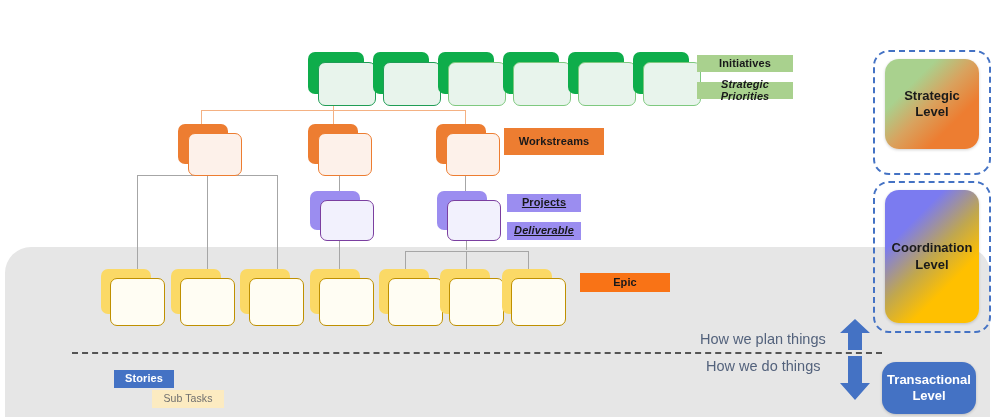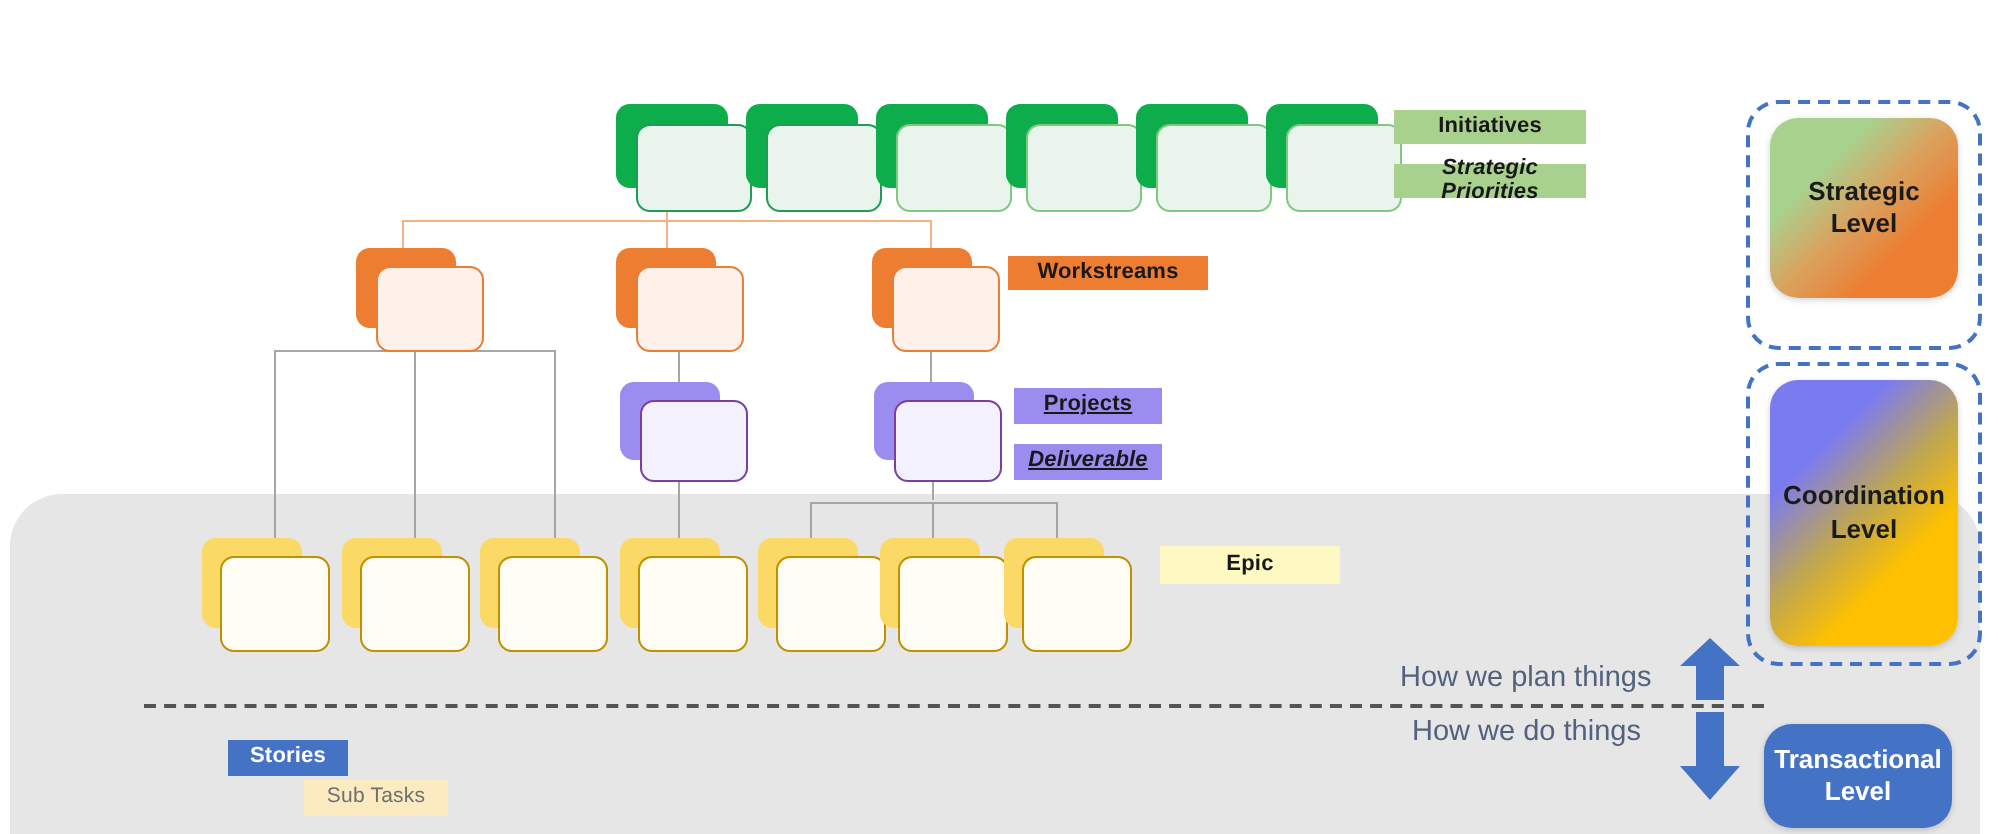--- a/index.html
+++ b/index.html
@@ -45,21 +45,21 @@
   
   .chip{
     position:absolute;display:flex;align-items:center;justify-content:center;
     font-size:11px;font-weight:bold;color:#18181a;text-align:center;
     line-height:1.05;letter-spacing:.1px;
   }
   .chip.sub{font-weight:bold;font-style:italic;}
   .chip.green{background:#a9d18e;}
   .chip.orange{background:#ed7d31;}
   .chip.purple{background:#9b8df0;text-decoration:underline;}
-  .chip.yellow{background:#fef9c3;}
+  .chip.yellow{background:#f97316;}
   .chip.blue{background:#4472c4;color:#ffffff;}
   .chip.cream{background:#fcebc1;color:#6f6f6f;font-weight:normal;}
 
   
   .hline{position:absolute;height:0;border-top:1.4px solid #a6a6a6;}
   .vline{position:absolute;width:0;border-left:1.4px solid #a6a6a6;}
   .hline.o{border-top:1.6px solid #f4b183;}
   .vline.o{border-left:1.6px solid #f4b183;}
 
   
@@ -169,21 +169,21 @@
   </div>
   <div class="card orange" style="left:308px;top:82px;width:62px;height:50px;">
     <div class="back" style="width:50px;height:40px;"></div>
     <div class="front" style="left:10px;top:9px;width:52px;height:41px;"></div>
   </div>
   <div class="card orange" style="left:436px;top:82px;width:62px;height:50px;">
     <div class="back" style="width:50px;height:40px;"></div>
     <div class="front" style="left:10px;top:9px;width:52px;height:41px;"></div>
   </div>
 
-  <div class="chip orange" style="left:504px;top:86px;width:100px;height:17px;">
+  <div class="chip orange" style="left:504px;top:86px;width:100px;height:27px;">
     <span>Workstreams</span>
   </div>
 
   <div class="card purple" style="left:310px;top:149px;width:62px;height:48px;">
     <div class="back" style="width:50px;height:39px;"></div>
     <div class="front" style="left:10px;top:9px;width:52px;height:39px;"></div>
   </div>
   <div class="card purple" style="left:437px;top:149px;width:62px;height:48px;">
     <div class="back" style="width:50px;height:39px;"></div>
     <div class="front" style="left:10px;top:9px;width:52px;height:39px;"></div>

